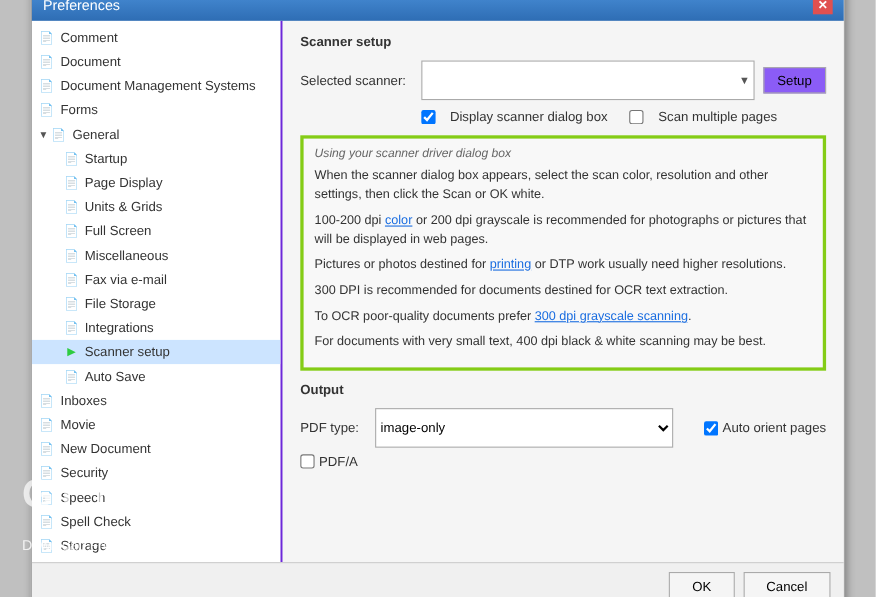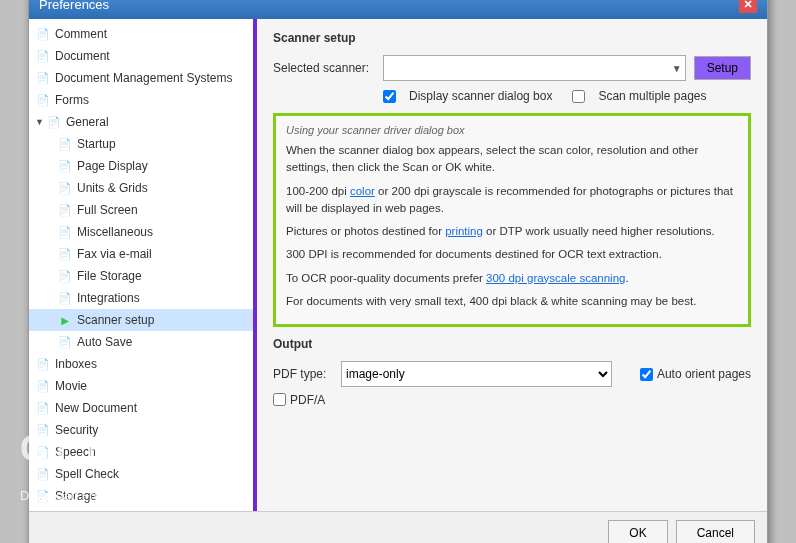--- a/index.html
+++ b/index.html
@@ -51,21 +51,21 @@
 
     .dialog-body {
       display: flex;
       flex: 1;
     }
 
     
     .sidebar {
       width: 228px;
       background: white;
-      border-right: 4px solid #6d28d9;
+      border-right: 2px solid #6d28d9;
       overflow-y: auto;
       padding: 4px 0;
     }
 
     .tree-item {
       display: flex;
       align-items: center;
       padding: 3px 6px;
       cursor: pointer;
       color: #333;
@@ -137,21 +137,21 @@
 
     .select-wrapper {
       flex: 1;
       position: relative;
       display: flex;
       align-items: center;
     }
 
     .select-wrapper select {
       width: 100%;
-      height: 26px;
+      height: 36px;
       border: 1px solid #aaa;
       background: white;
       font-size: 12px;
       padding-right: 20px;
     }
 
     .select-arrow {
       position: absolute;
       right: 4px;
       pointer-events: none;

